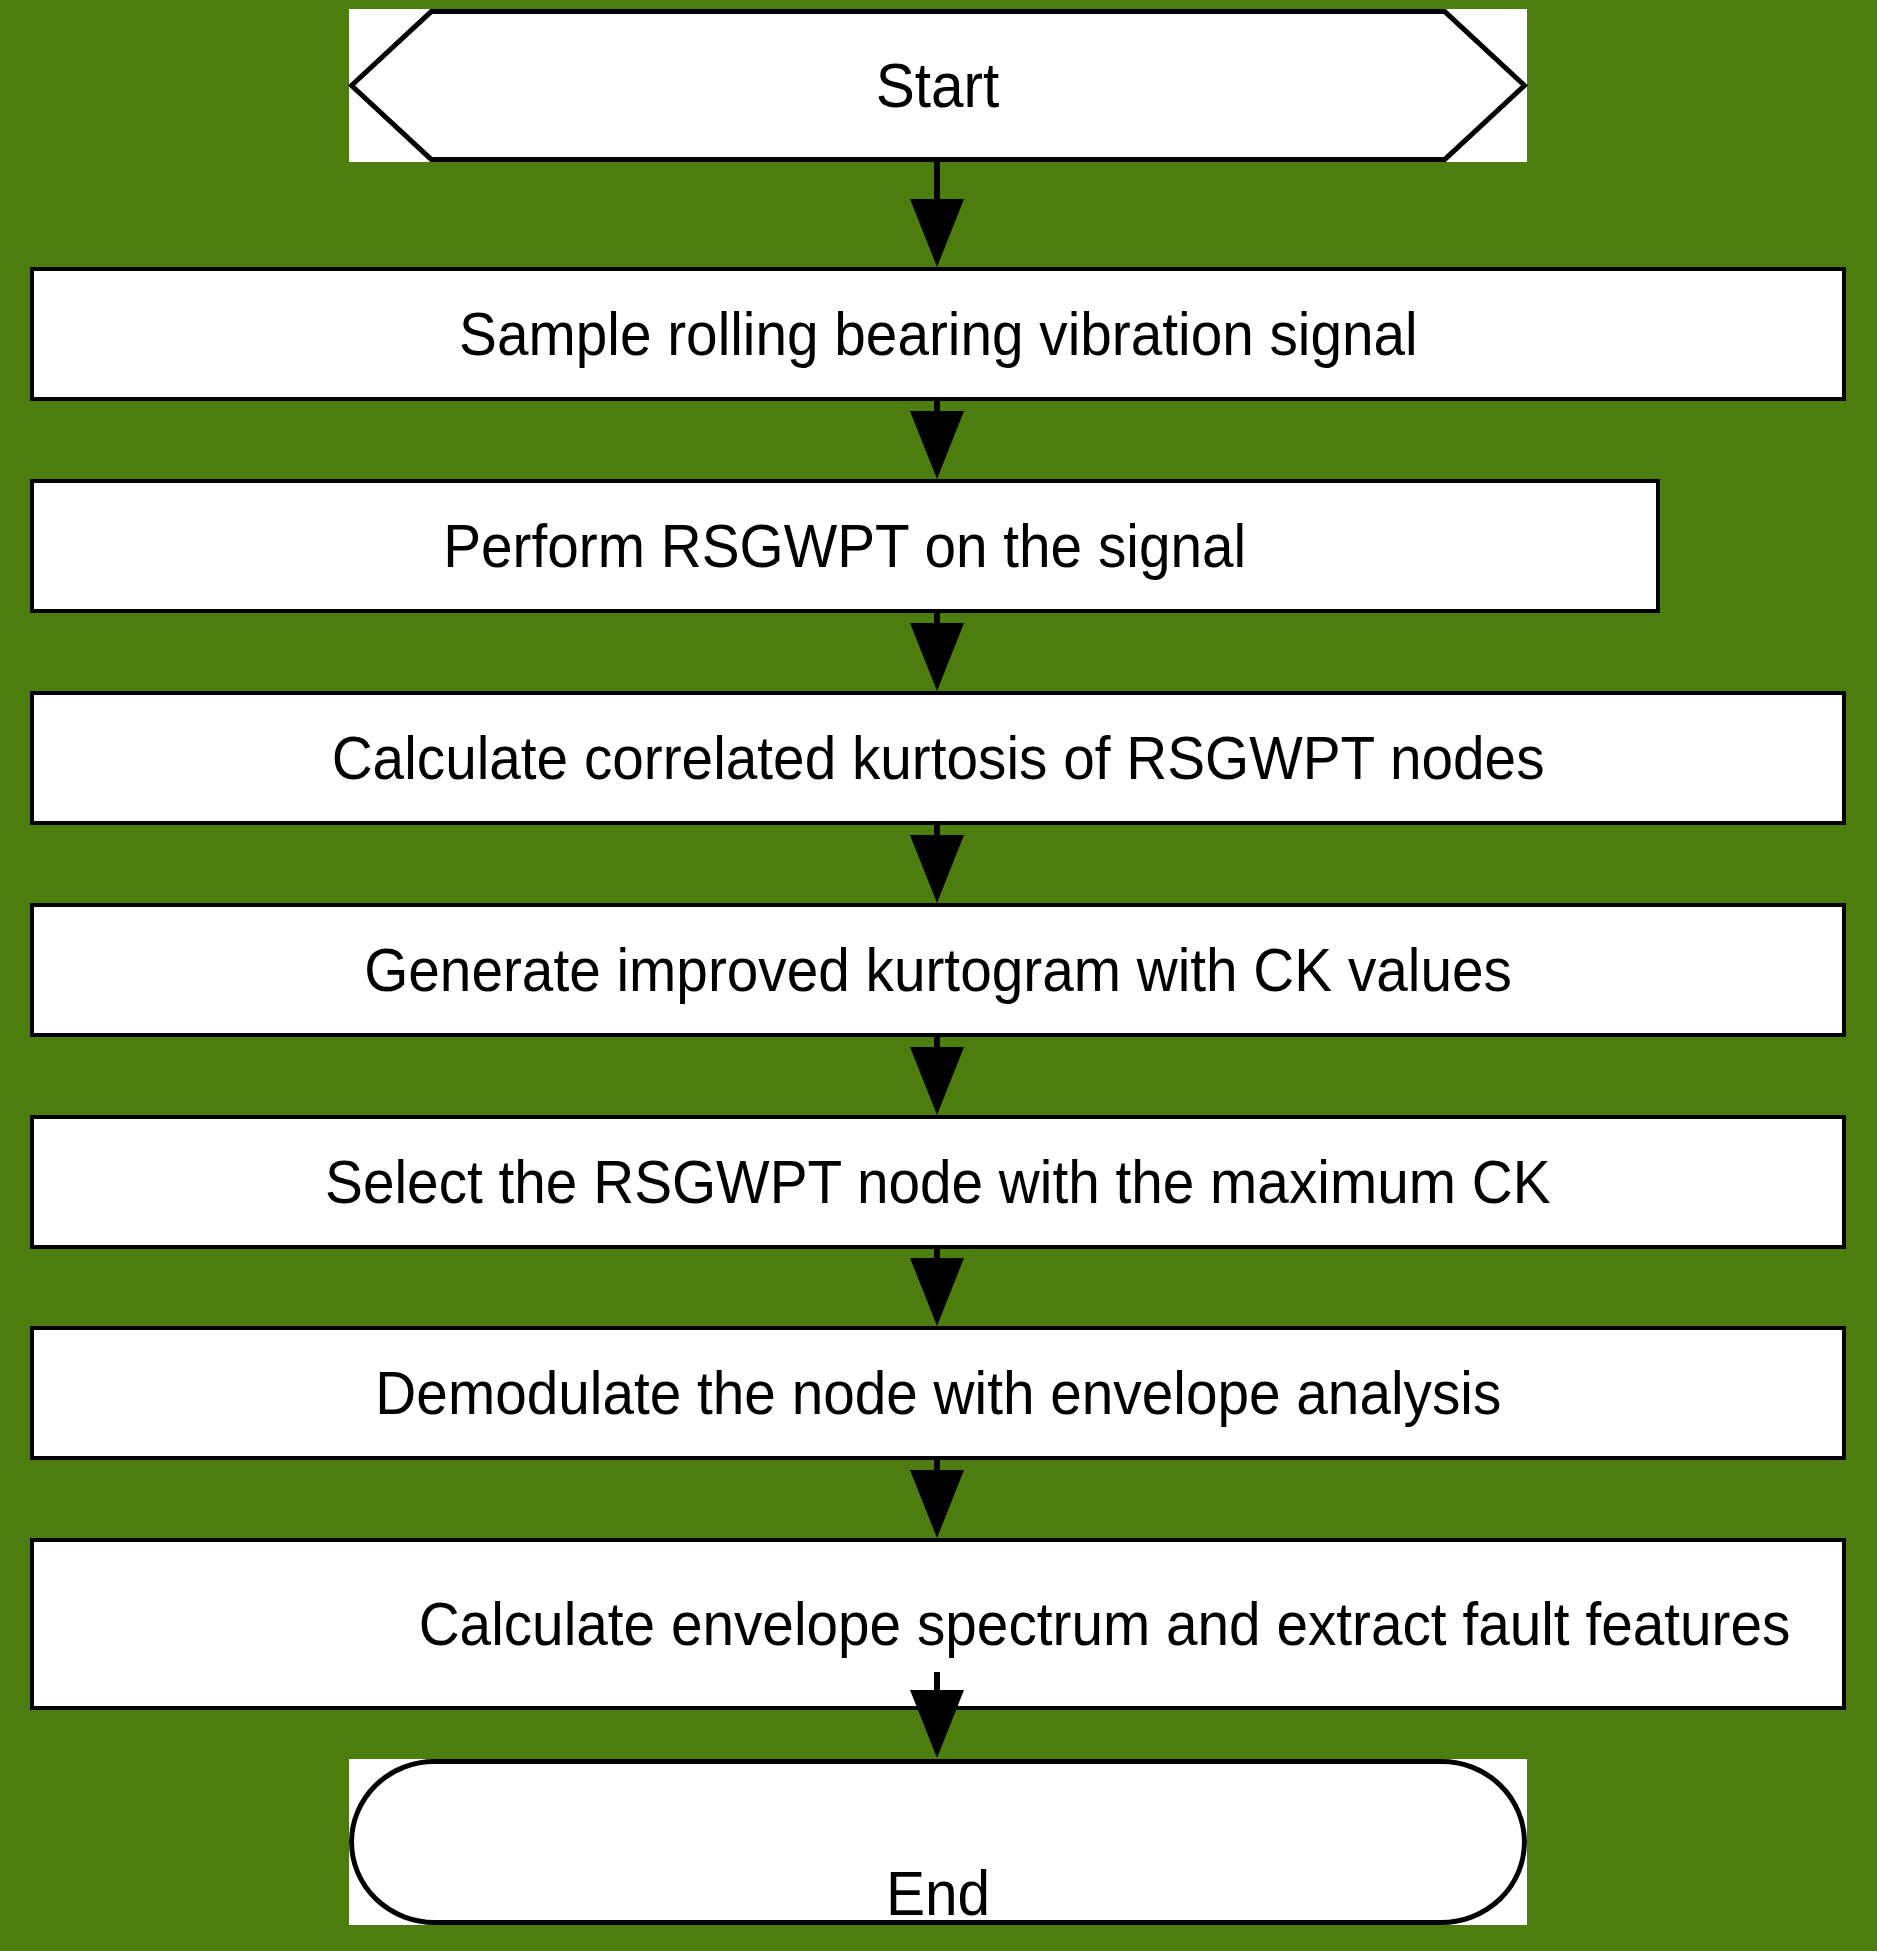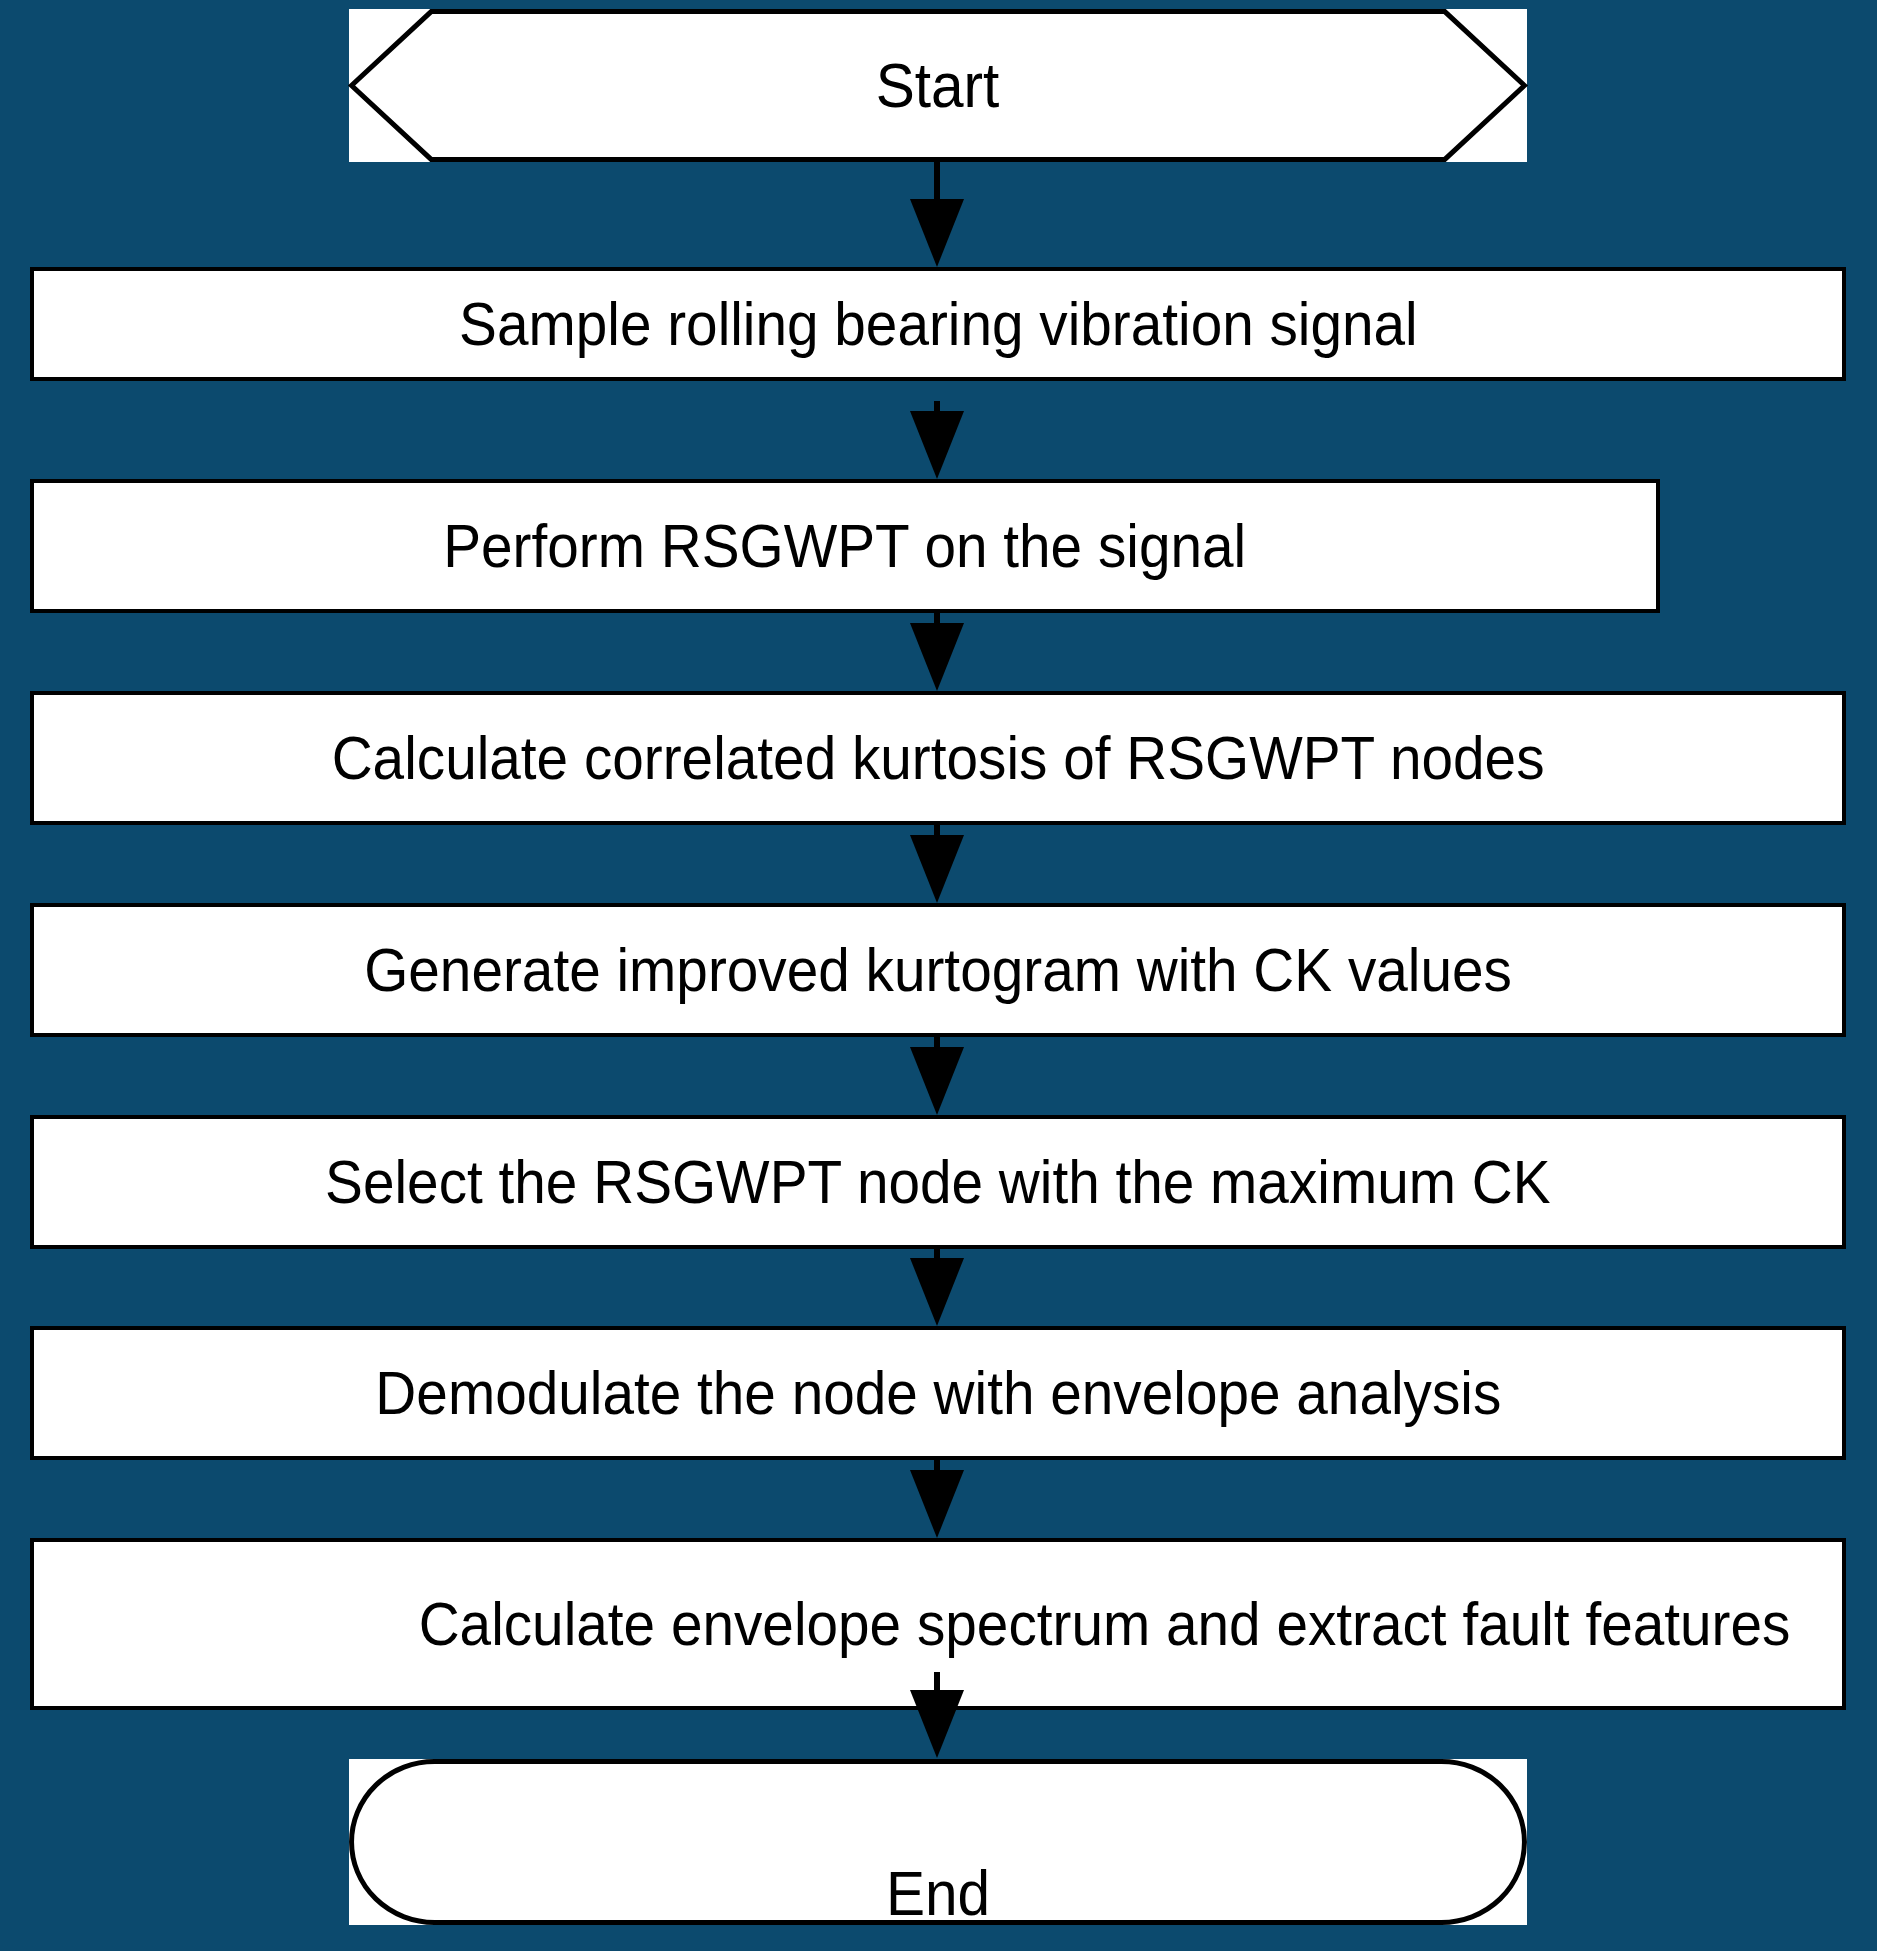--- a/index.html
+++ b/index.html
@@ -4,21 +4,21 @@
 <style>
   html, body {
     margin: 0;
     padding: 0;
     background: #ffffff;
   }
   #page {
     position: relative;
     width: 1877px;
     height: 1951px;
-    background: #0c4a6e;
+    background: #4d7c0f;
     overflow: hidden;
     font-family: "Liberation Sans", "DejaVu Sans", sans-serif;
   }
 
   
   .node {
     position: absolute;
     box-sizing: border-box;
     display: flex;
     align-items: center;
@@ -93,21 +93,21 @@
       <path d="M 97 3 L 1293 3 L 1387 90 L 1293 177 L 97 177 L 3 90 Z" vector-effect="non-scaling-stroke"></path>
     </svg>
     <span class="node-label" style="font-size:63px; position:relative;">Start</span>
   </div>
 
   <div class="connector" style="left:909px; top:161px; width:56px; height:106px;">
     <div class="stem" style="height:47px;"></div>
     <div class="head"></div>
   </div>
 
-  <div class="node process" style="left:30px; top:267px; width:1816px; height:114px;justify-content:center;">
+  <div class="node process" style="left:30px; top:267px; width:1816px; height:134px;justify-content:center;">
     <span class="node-label" style="font-size:61px;">Sample rolling bearing vibration signal</span>
   </div>
 
   <div class="connector" style="left:909px; top:401px; width:56px; height:78px;">
     <div class="stem" style="height:18.6px;"></div>
     <div class="head"></div>
   </div>
 
   <div class="node process" style="left:30px; top:479px; width:1630px; height:134px;">
     <span class="node-label" style="font-size:61px;">Perform RSGWPT on the signal</span>

